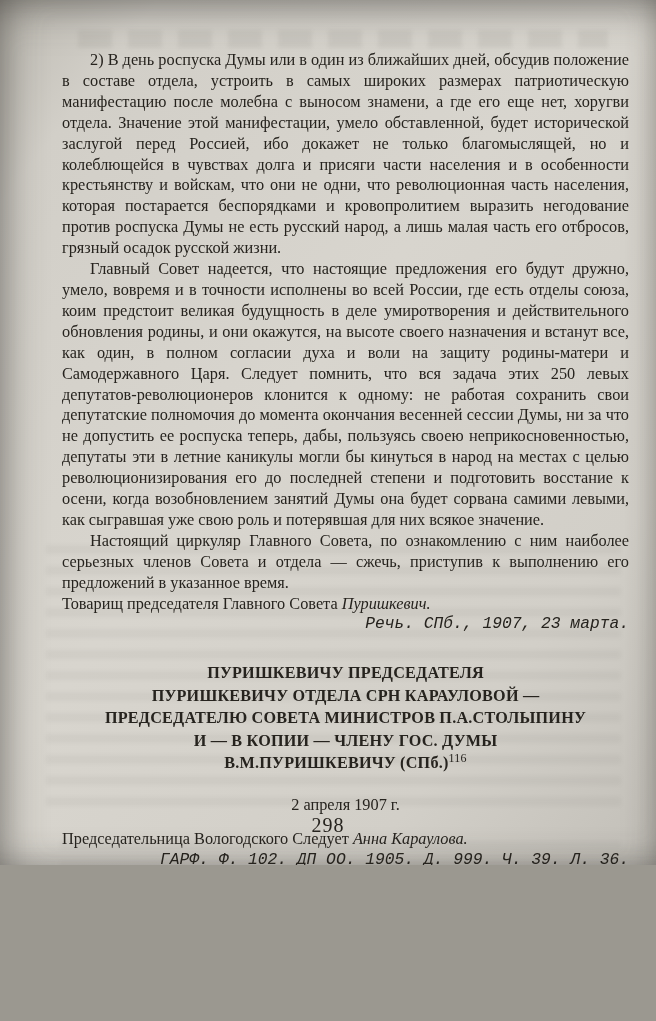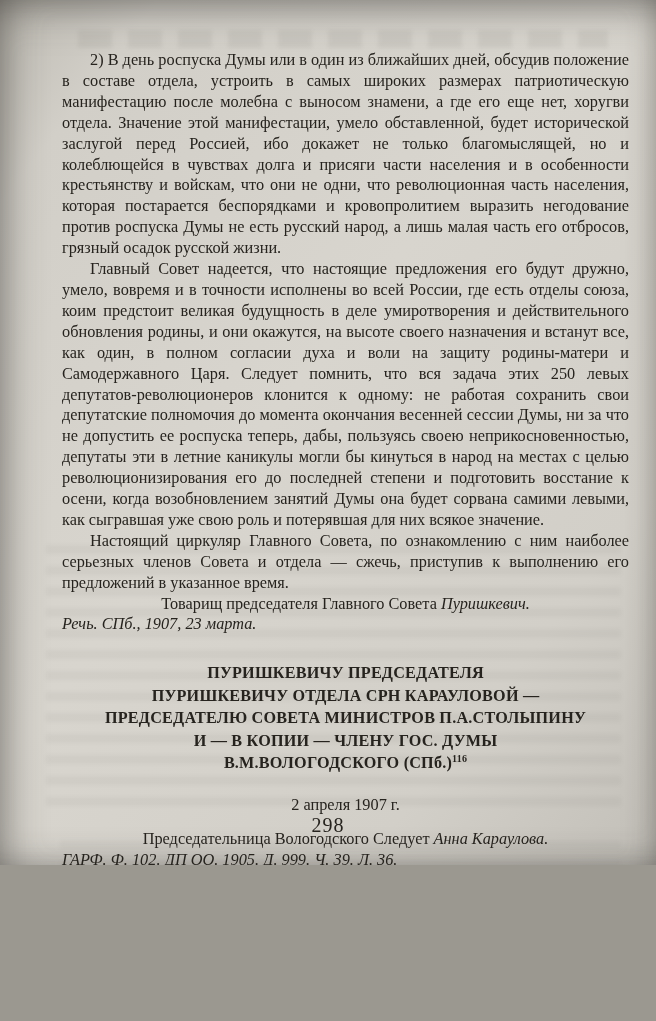--- a/index.html
+++ b/index.html
@@ -30,29 +30,29 @@
   .bleed-low{
     top:840px;left:60px;width:560px;height:90px;opacity:.07;
     background:repeating-linear-gradient(rgba(96,94,88,.6) 0 9px,transparent 9px 21px);
   }
   .content{
     position:absolute;left:62px;right:27px;top:50px;
     font-size:16.3px;line-height:20.9px;text-align:justify;
   }
   .content p{margin:0;}
   .para{text-indent:28px;}
-  .sig{text-align:center;text-indent:0;}
-  .src{text-indent:0;font-style:italic;}
+  .sig{text-align:left;text-indent:0;}
+  .src{text-align:right;text-indent:0;font-style:italic;font-family:Liberation Mono, monospace;}
   .heading{
     margin:27px 10px 20px;
     text-align:center;font-weight:bold;font-style:normal;
     font-size:16.2px;line-height:22.5px;letter-spacing:.2px;text-indent:0;
   }
   .heading .hl{display:block;}
-  .fnote{font-size:10px;font-weight:bold;vertical-align:super;line-height:0;}
+  .fnote{font-size:12px;font-weight:normal;vertical-align:super;line-height:0;}
   .date-line{text-align:center;margin:0 0 13px 0 !important;text-indent:0;}
   .sig i, .src{font-style:italic;}
   .pagenum{
     position:absolute;left:0;right:0;bottom:28px;
     text-align:center;font-size:20px;letter-spacing:1px;
   }
 </style>
 </head>
 <body>
 
@@ -72,21 +72,21 @@
 
     <p class="sig"><span>Товарищ председателя Главного Совета </span><i>Пуришкевич.</i></p>
 
     <p class="src">Речь. СПб., 1907, 23 марта.</p>
 
     <h2 class="heading">
       <span class="hl">ПУРИШКЕВИЧУ ПРЕДСЕДАТЕЛЯ</span>
       <span class="hl">ПУРИШКЕВИЧУ ОТДЕЛА СРН КАРАУЛОВОЙ —</span>
       <span class="hl">ПРЕДСЕДАТЕЛЮ СОВЕТА МИНИСТРОВ П.А.СТОЛЫПИНУ</span>
       <span class="hl">И — В КОПИИ — ЧЛЕНУ ГОС. ДУМЫ</span>
-      <span class="hl"><span>В.М.ВОЛОГОДСКОГО (СПб.)</span><sup class="fnote">116</sup></span>
+      <span class="hl"><span>В.М.ПУРИШКЕВИЧУ (СПб.)</span><sup class="fnote">116</sup></span>
     </h2>
 
     <p class="date-line">2 апреля 1907 г.</p>
 
 
     <p class="sig"><span>Председательница Вологодского Следует </span><i>Анна Караулова.</i></p>
 
     <p class="src">ГАРФ. Ф. 102. ДП ОО. 1905. Д. 999. Ч. 39. Л. 36.</p>
 
   </div>

